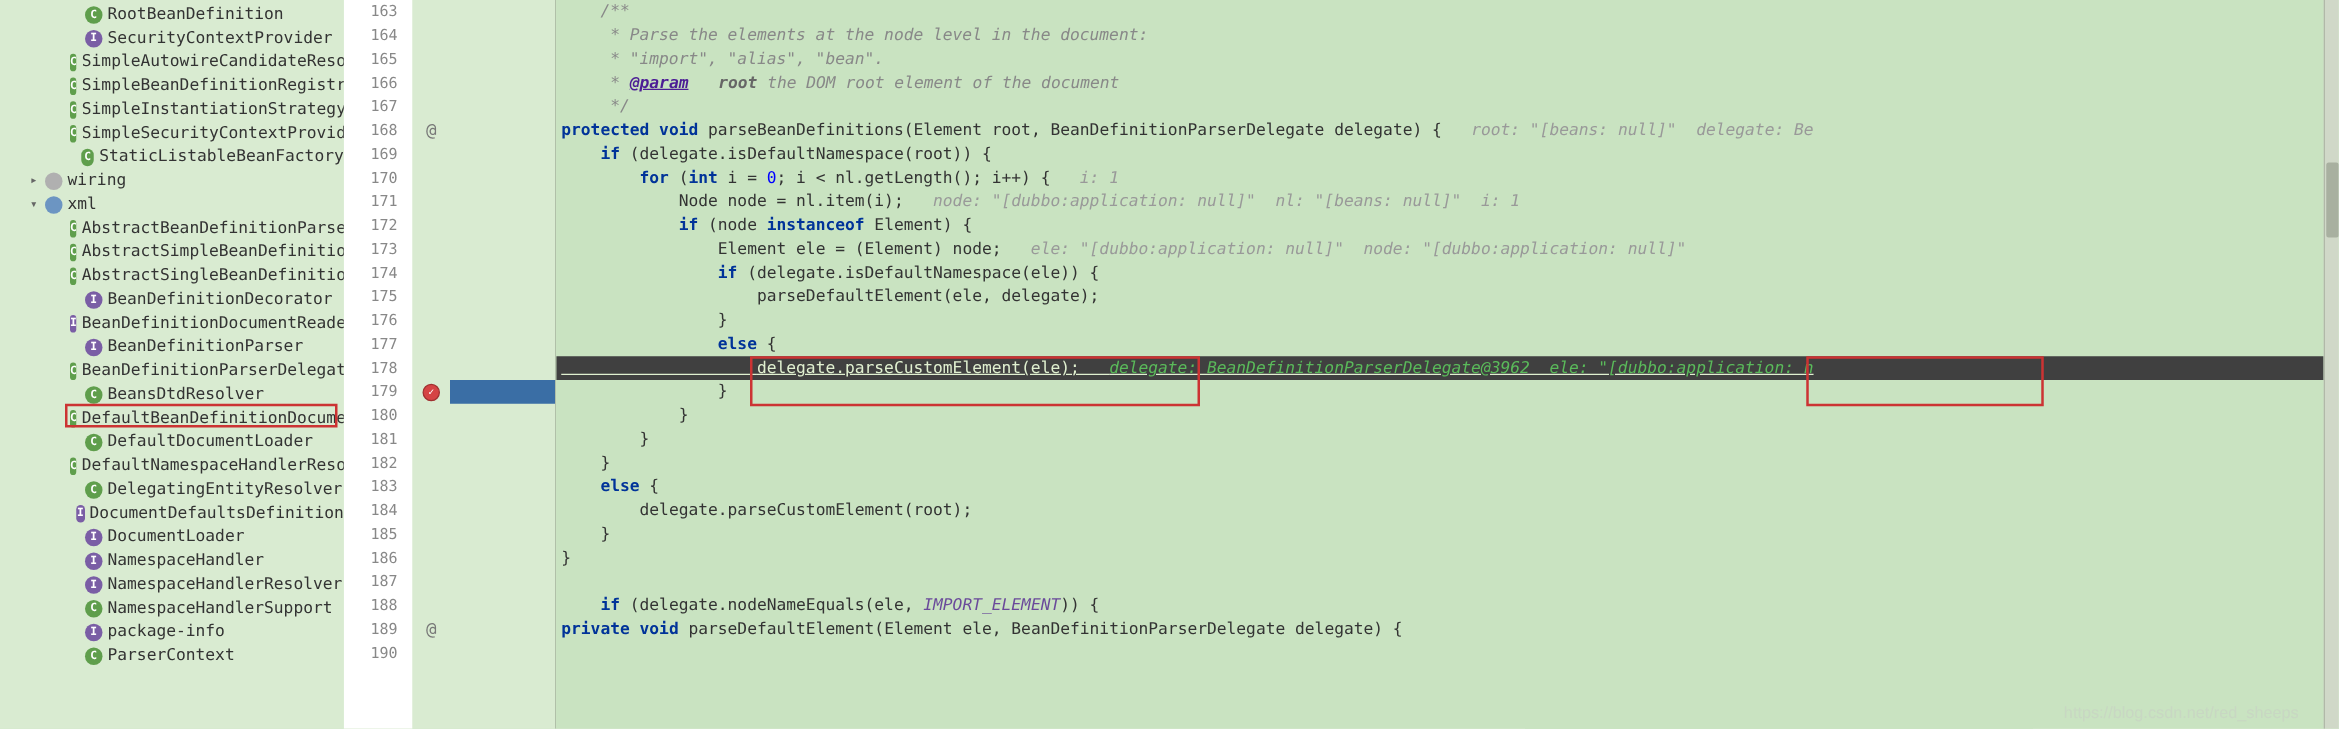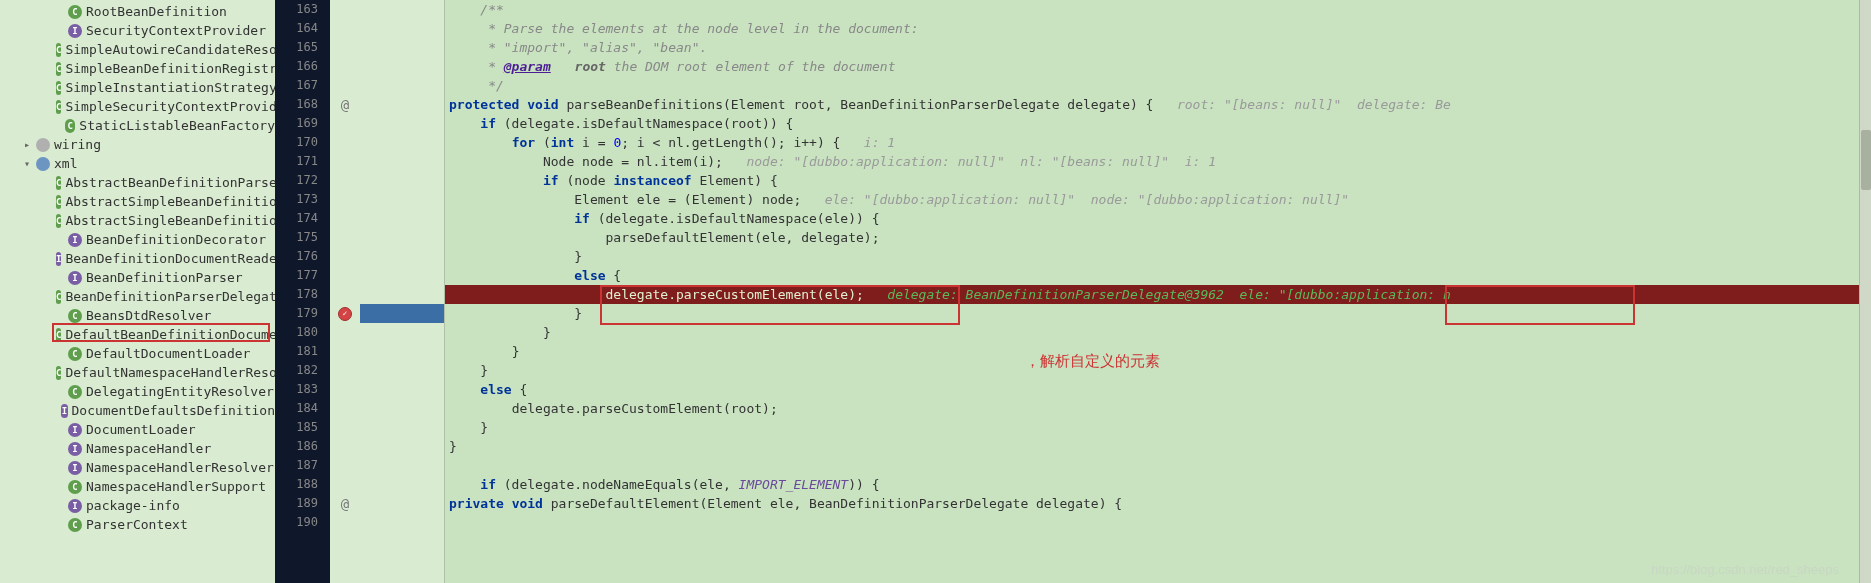--- a/index.html
+++ b/index.html
@@ -42,21 +42,21 @@
 .tree-item .label { color: #333; }
 .depth-0 { padding-left: 24px; }
 .depth-1 { padding-left: 56px; }
 .highlighted-file {
   position: absolute;
   border: 2px solid #cc3333;
   pointer-events: none;
 }
 .gutter {
   width: 55px;
-  background: #0f172a;
+  background: #ffffff;
   text-align: right;
   padding-right: 12px;
   color: #888;
   flex-shrink: 0;
   font-size: 12px;
 }
 .gutter-line { height: 19px; line-height: 19px; }
 .marker-col {
   width: 30px;
   background: #d9ebd1;
@@ -89,21 +89,21 @@
 .kw { color: #003399; font-weight: bold; }
 .tag-param { color: #4c1d95; font-weight: bold; font-style: italic; text-decoration: underline; }
 .param-name { font-weight: bold; font-style: italic; color: #666; margin-left: 16px; }
 .comment-doc { color: #888; font-style: italic; }
 .comment-inline { color: #999; font-style: italic; }
 .num { color: #0000ff; }
 .ident { color: #333; }
 .method { color: #333; }
 .const-it { color: #6a4a9a; font-style: italic; }
 .selected-line {
-  background: #7f1d1d; color: #e0f0d0;
+  background: #404040; color: #e0f0d0; text-decoration: underline;
 }
 .selected-line .kw, .selected-line .ident, .selected-line .method { color: #e0f0d0; }
 .selected-line .comment-inline { color: #5aba5a; font-style: italic; }
 .red-box {
   position: absolute;
   border: 2px solid #cc3333;
   pointer-events: none;
 }
 .annotation {
   position: absolute;
@@ -401,20 +401,19 @@
     <div class="code-line">    <span class="kw">else</span><span class="ident"> {</span></div>
     <div class="code-line">        <span class="ident">delegate.parseCustomElement(root);</span></div>
     <div class="code-line">    <span class="ident">}</span></div>
     <div class="code-line"><span class="ident">}</span></div>
     <div class="code-line">&nbsp;</div>
     <div class="code-line">    <span class="kw">if</span><span class="ident"> (delegate.nodeNameEquals(ele, </span><span class="const-it">IMPORT_ELEMENT</span><span class="ident">)) {</span></div>
     <div class="code-line"><span class="kw">private</span> <span class="kw">void</span> <span class="method">parseDefaultElement</span><span class="ident">(Element ele, BeanDefinitionParserDelegate delegate) {</span></div>
     <div class="red-box" id="rb1" style="top: 285px; left: 155px; width: 360px; height: 40px;"></div>
   <div class="red-box" id="rb2" style="top: 285px; left: 1000px; width: 190px; height: 40px;"></div>
   <div class="annotation" id="anno" style="top: 350px; left: 580px;">
-    <div>，解析自定义的元素</div>
   </div>
   <div class="watermark">https://blog.csdn.net/red_sheeps</div>
 </div>
 
 <div class="scrollbar-v">
   <div class="scroll-thumb" style="top:130px;height:60px;"></div>
 </div>
 
 </body></html>

